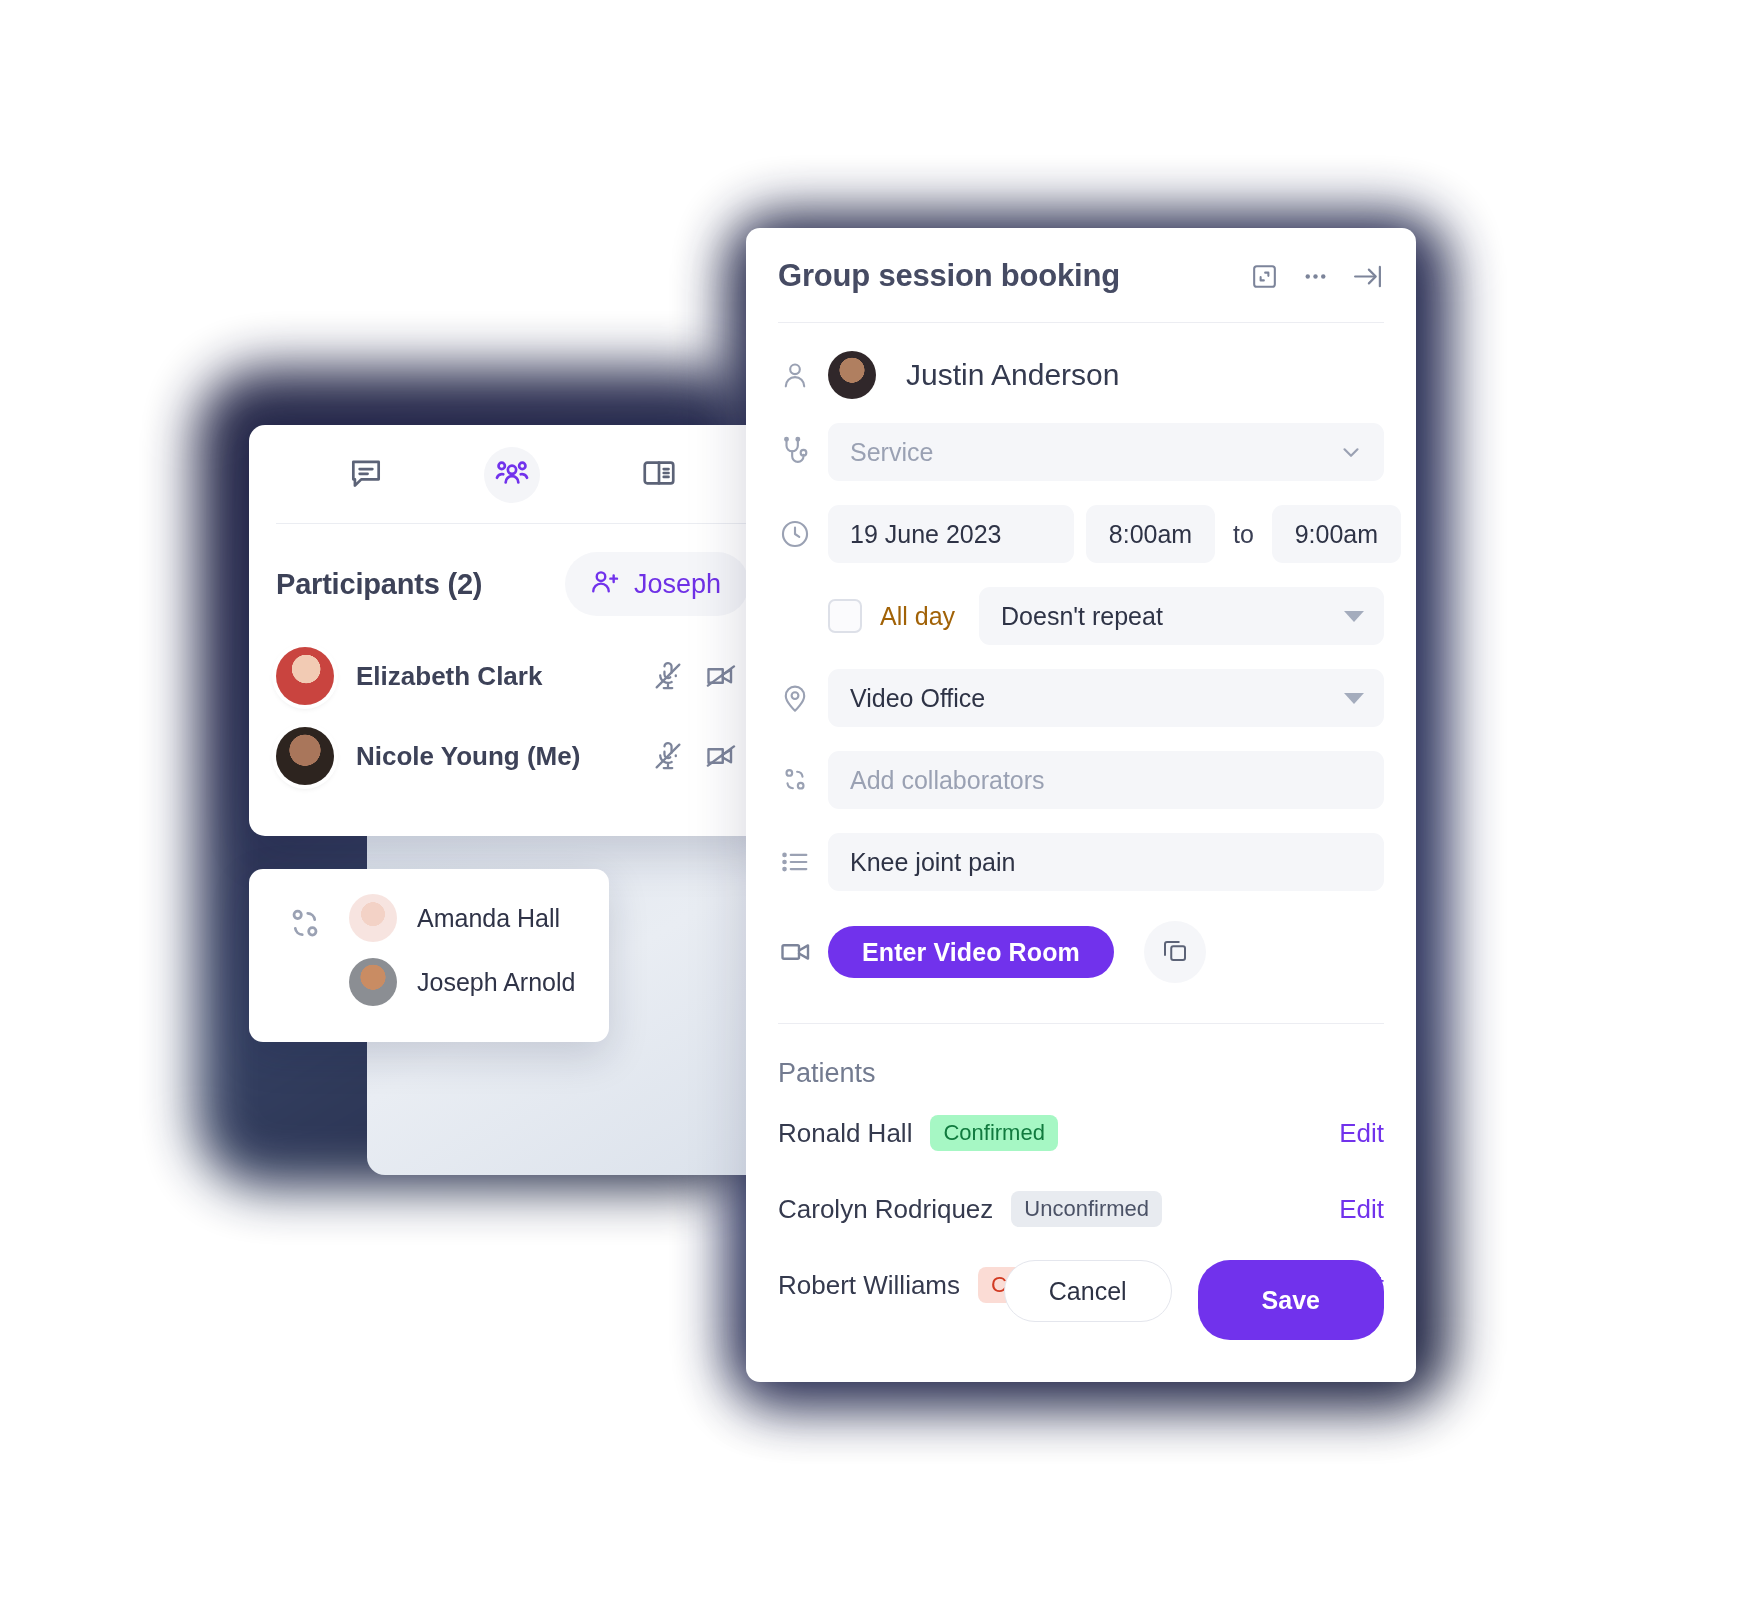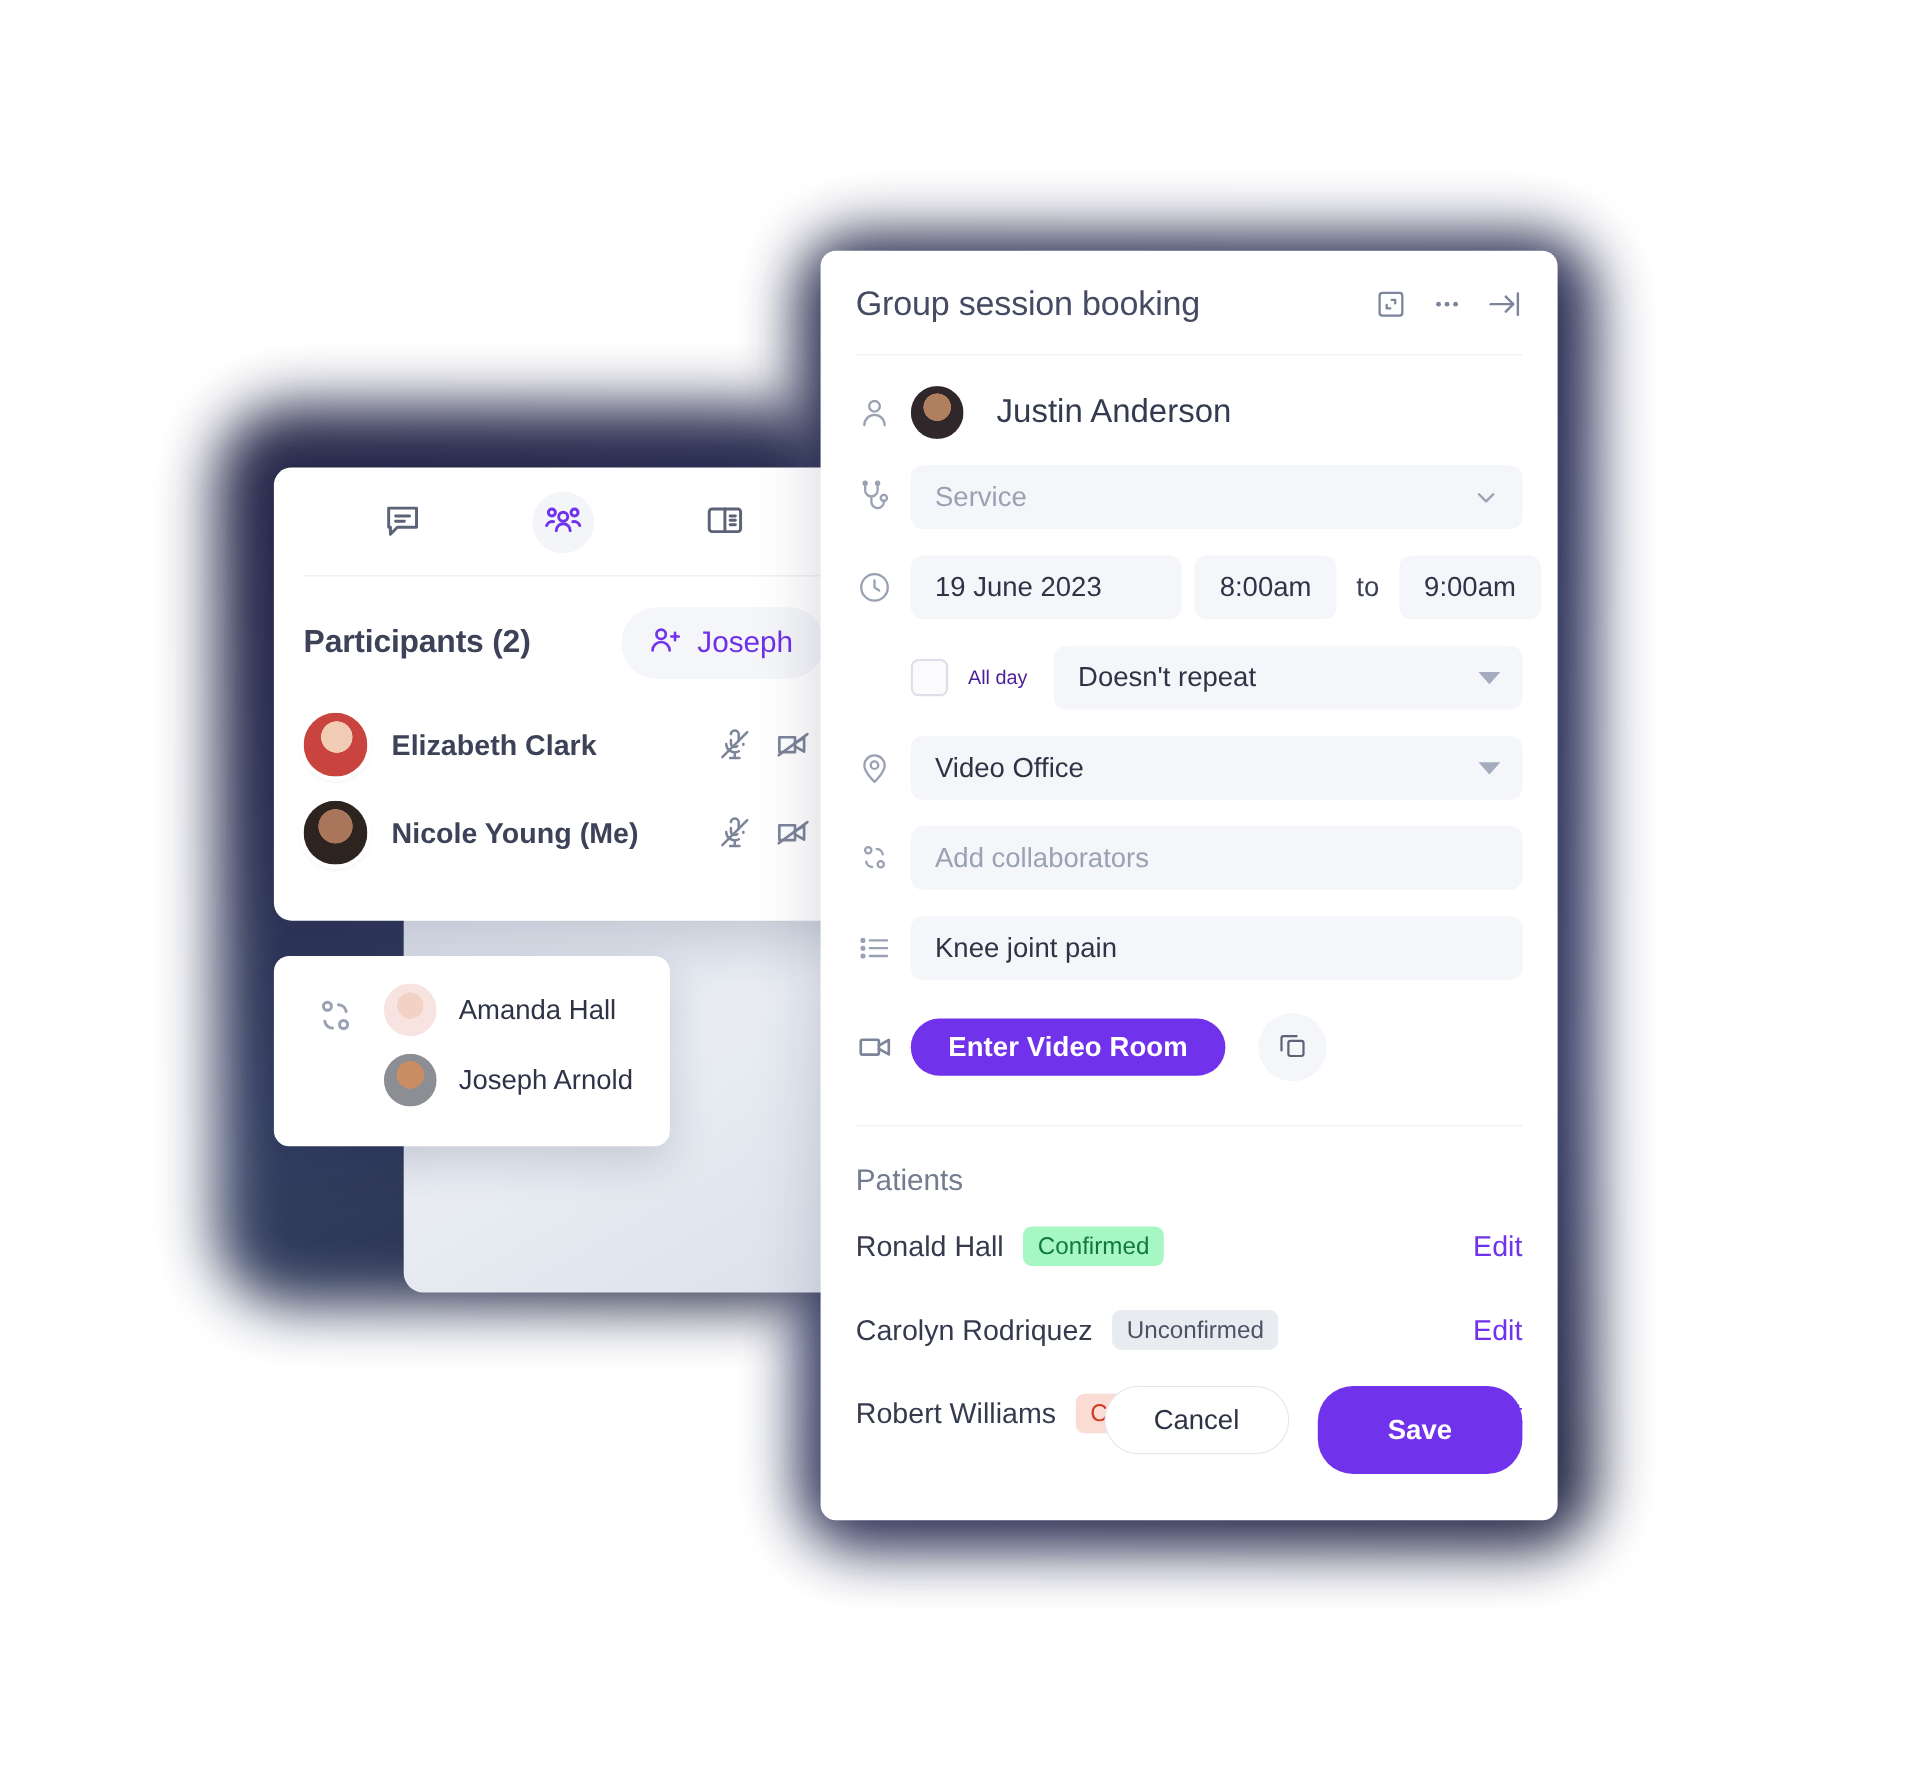--- a/index.html
+++ b/index.html
@@ -175,21 +175,21 @@
     overflow: hidden;
   }
   .bp-header {
     display: flex;
     align-items: center;
     justify-content: space-between;
     padding: 30px 32px 0 32px;
   }
   .bp-title {
     font-size: 31px;
-    font-weight: 400;
+    font-weight: 700;
     color: #464b63;
     letter-spacing: -.2px;
   }
   .bp-header-icons { display: flex; align-items: center; gap: 20px; }
   .hdr-icon { cursor: pointer; display: flex; align-items: center; justify-content: center; }
   .bp-rule {
     height: 1px;
     background: #ecedf2;
     margin: 28px 32px 0 32px;
   }
@@ -262,21 +262,21 @@
 
   .allday-wrap { display: flex; align-items: center; gap: 18px; flex: 0 0 auto; }
   .checkbox {
     width: 34px; height: 34px;
     border: 2px solid #dde0e8;
     border-radius: 7px;
     background: #fbfbfd;
     cursor: pointer;
     box-sizing: border-box;
   }
-  .allday-label { font-size: 18px; color: #4c1d95; }
+  .allday-label { font-size: 25px; color: #a16207; }
   .repeat-box { flex: 1 1 auto; margin-left: 12px; }
 
   .vr-row { margin-top: 30px; }
   .enter-video-btn {
     background: #7132ec;
     color: #ffffff;
     font-size: 25px;
     font-weight: 700;
     border: none;
     border-radius: 32px;

